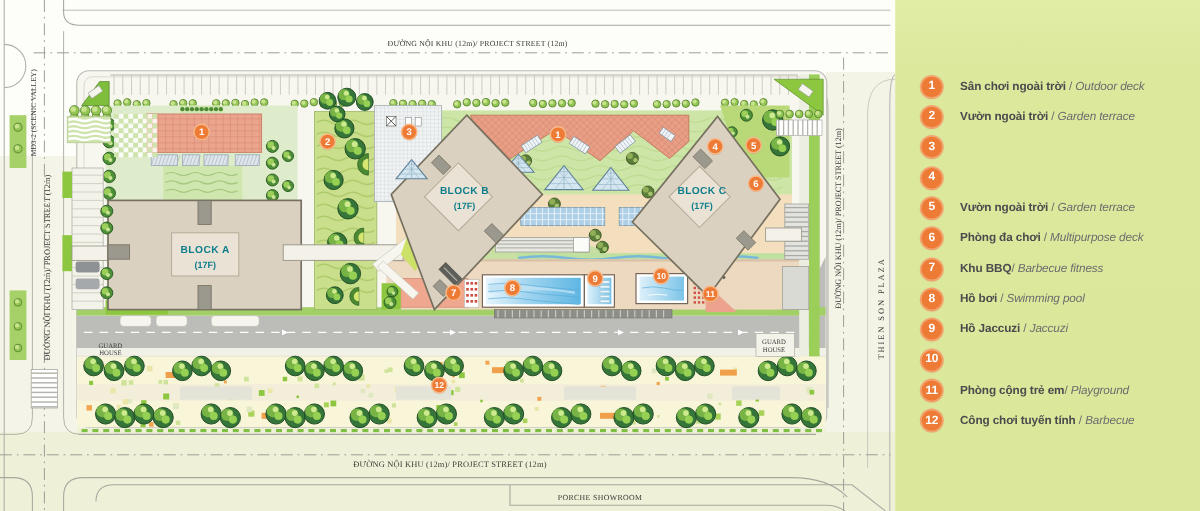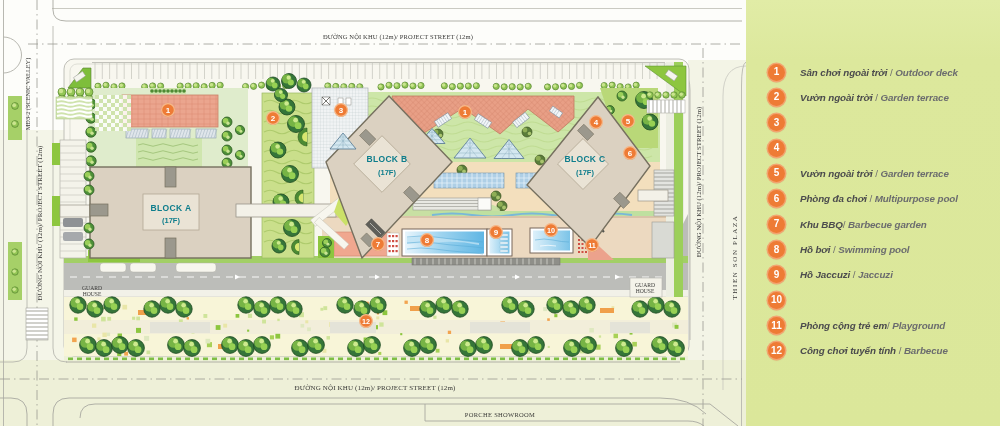--- a/index.html
+++ b/index.html
@@ -6,23 +6,23 @@
            font-family:"Liberation Sans", sans-serif; }
   #map { position:absolute; left:0; top:0; }
   #legend { position:absolute; left:746px; top:0; width:254px; height:426px;
              background:linear-gradient(180deg,#e1eca6 0px,#dce89c 60px,#dbe79a 100%); }
   .row { position:absolute; left:22px; height:17px; display:flex; align-items:center; }
   .num { width:17px; height:17px; border-radius:50%; background:#ee7b35;
           box-shadow: 0 0 0 1.5px #f2a470, 0 1px 1.5px rgba(100,50,0,.35);
           display:flex; align-items:center; justify-content:center; flex:0 0 17px; }
   .num span { color:#fff; font-size:10px; font-weight:bold; line-height:1; }
   .txt { margin-left:15px; font-size:9.8px; letter-spacing:-0.1px; color:#4b4b4d; white-space:nowrap; }
-  .txt b { font-weight:bold; color:#4b4b4d;font-style:italic; }
+  .txt b { font-weight:bold; color:#4b4b4d; }
   .txt .sep { color:#6b6c6e; font-weight:normal; }
-  .txt i { color:#6b6c6e; font-style:italic; font-weight:bold; }
+  .txt i { color:#6b6c6e; font-style:italic; font-weight:normal; }
 </style></head>
 <body>
 <div id="page">
   <svg id="map" width="1000" height="426" viewBox="0 0 1000 426">
   <rect x="0" y="0" width="1000" height="426" fill="#fdfdfa"></rect>
 <rect x="0" y="356" width="746" height="70" fill="#eef0d8"></rect>
 <rect x="688" y="60" width="58" height="300" fill="#f3f4e6"></rect>
 <rect x="0" y="130" width="64" height="230" fill="#f4f5e8"></rect>
 <defs>
         <pattern id="hatch" width="3.2" height="3.2" patternUnits="userSpaceOnUse">
@@ -1706,27 +1706,27 @@
 <div class="row" style="top:164.9px">
         <div class="num">
           <span>5</span>
         </div>
         <div class="txt"><b>Vườn ngoài trời</b><span class="sep">&nbsp;/&nbsp;</span><i>Garden terrace</i></div>
       </div>
 <div class="row" style="top:190.2px">
         <div class="num">
           <span>6</span>
         </div>
-        <div class="txt"><b>Phòng đa chơi</b><span class="sep">&nbsp;/&nbsp;</span><i>Multipurpose pool</i></div>
+        <div class="txt"><b>Phòng đa chơi</b><span class="sep">&nbsp;/&nbsp;</span><i>Multipurpose deck</i></div>
       </div>
 <div class="row" style="top:215.6px">
         <div class="num">
           <span>7</span>
         </div>
-        <div class="txt"><b>Khu BBQ</b><span class="sep">/&nbsp;</span><i>Barbecue garden</i></div>
+        <div class="txt"><b>Khu BBQ</b><span class="sep">/&nbsp;</span><i>Barbecue fitness</i></div>
       </div>
 <div class="row" style="top:241.0px">
         <div class="num">
           <span>8</span>
         </div>
         <div class="txt"><b>Hồ bơi</b><span class="sep">&nbsp;/&nbsp;</span><i>Swimming pool</i></div>
       </div>
 <div class="row" style="top:266.3px">
         <div class="num">
           <span>9</span>

